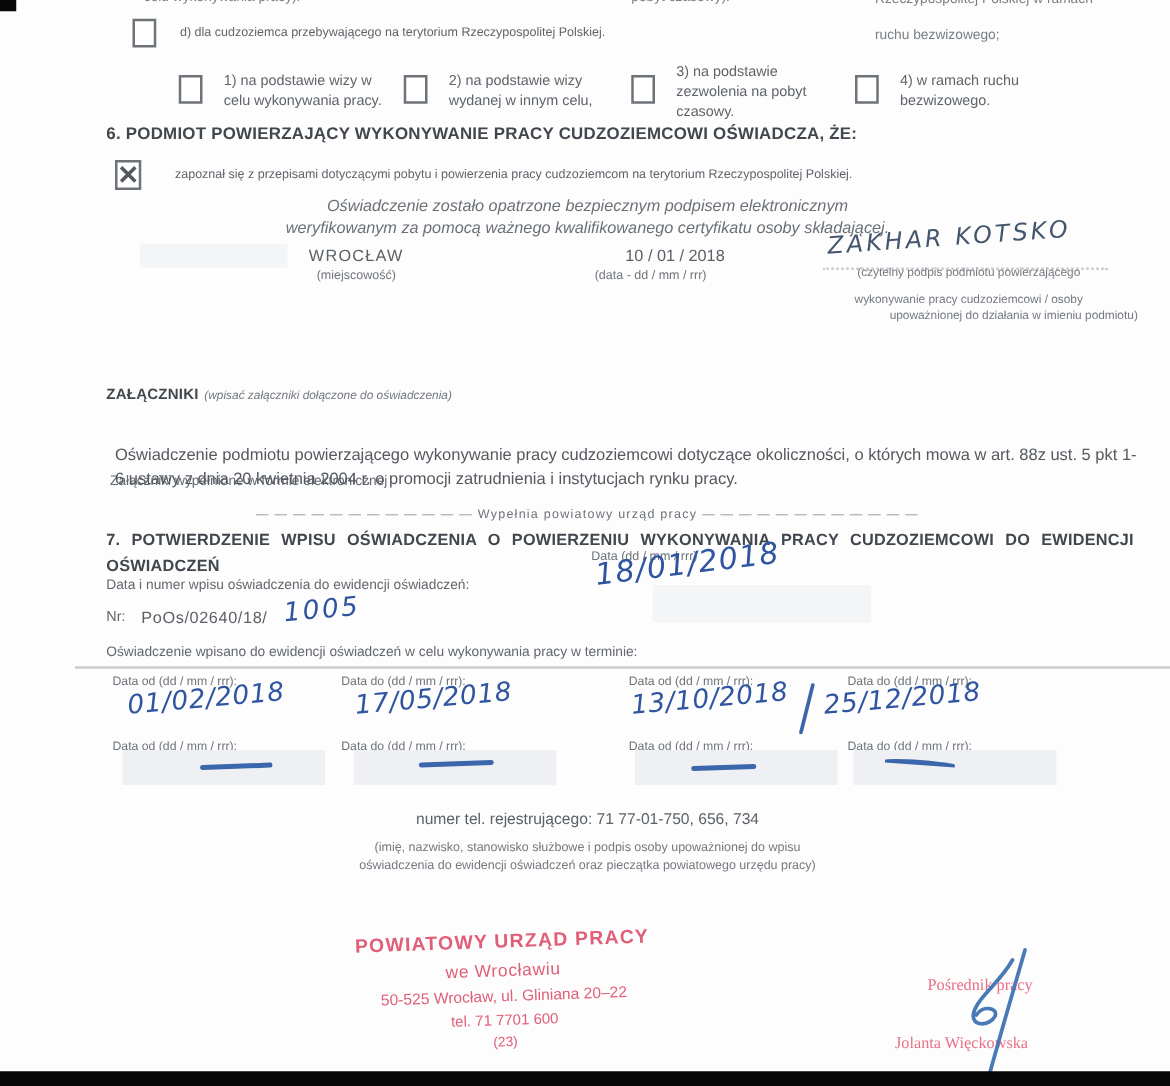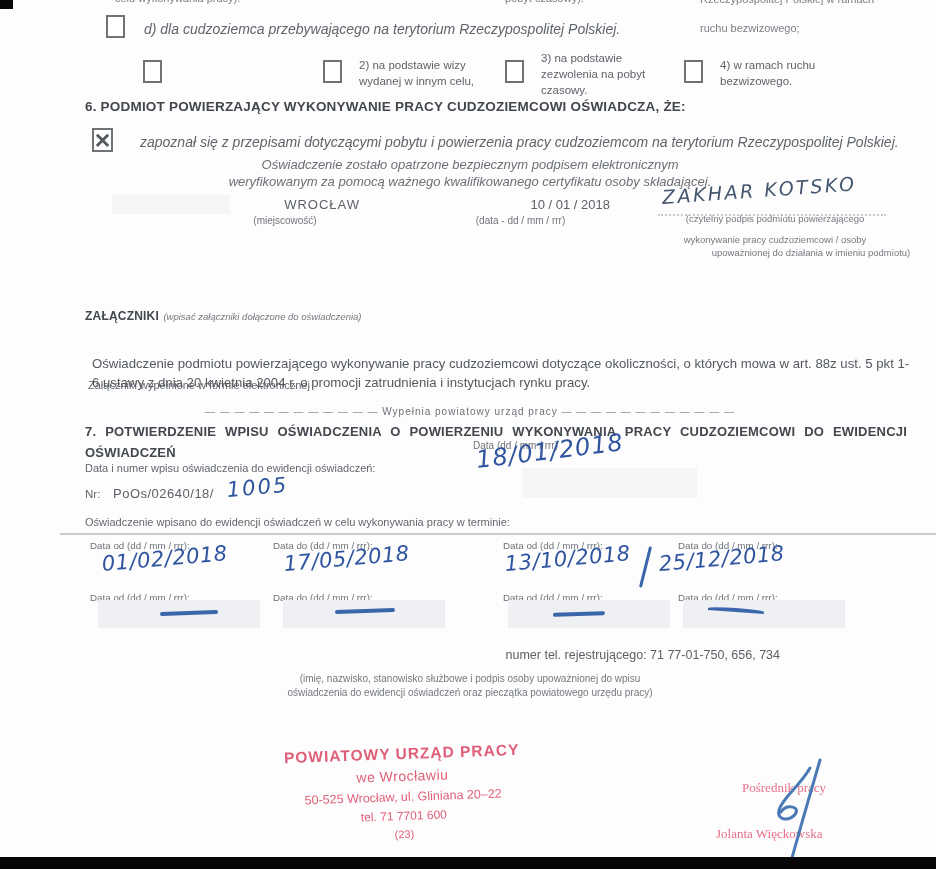--- a/index.html
+++ b/index.html
@@ -6,21 +6,21 @@
   .page{
     position:relative;width:936px;height:869px;overflow:hidden;
     background:#fdfdfd;font-family:"Liberation Sans",sans-serif;color:#5c6167;
   }
   .abs{position:absolute;}
   .frag{font-size:11px;color:#7a7f85;white-space:nowrap;}
   .checkbox{display:inline-block;width:19px;height:23px;border:2px solid #6e7378;background:#fff;box-sizing:border-box;}
   .xmark{display:flex;align-items:center;justify-content:center;font-size:21px;line-height:1;color:#55595f;font-weight:bold;}
   .opt-lbl{font-size:11.5px;line-height:1.4;color:#5f646a;display:inline-block;vertical-align:top;}
   .h-sec{font-weight:bold;color:#42474e;font-size:13.5px;letter-spacing:.2px;}
-  .small-lbl{font-size:14px;color:#5f646a;font-style:italic;}
+  .small-lbl{font-size:10px;color:#5f646a;}
   .italic-note{font-style:italic;font-size:13px;color:#6b7076;text-align:center;}
   .cap{font-size:10px;color:#70757b;text-align:center;}
   .tinycap{font-size:9.5px;color:#74797f;text-align:center;line-height:1.38;}
   .hw{font-family:"DejaVu Sans",sans-serif;font-style:italic;}
   .hw-blue{color:#2f55a0;}
   .hw-name{color:#44566e;letter-spacing:2.5px;font-size:19px;transform:rotate(-4deg);transform-origin:left;}
   .hw-date-big{font-size:24px;transform:rotate(-7deg);transform-origin:left bottom;letter-spacing:1px;}
   .hw-date{font-size:21px;transform:rotate(-5deg);transform-origin:left bottom;letter-spacing:.5px;}
   .hw-num{font-size:21px;transform:rotate(-5deg);transform-origin:left bottom;letter-spacing:2px;}
   .fieldbox{background:#eef0f3;}
@@ -33,36 +33,37 @@
   .sep-line{font-size:10px;color:#6d7278;text-align:center;letter-spacing:1px;}
   .sep-line .dash{color:#8d9297;}
   .stamp{color:#e05e78;text-align:center;transform:rotate(-2deg);line-height:1.55;}
   .stamp .s1{font-size:15.5px;font-weight:bold;letter-spacing:1px;}
   .stamp .s2{font-size:14px;letter-spacing:.5px;}
   .stamp .s3{font-size:12.5px;}
   .stamp .s4{font-size:12px;}
   .stamp .s5{font-size:11px;}
   .officer{font-family:"Liberation Serif",serif;color:#e87088;font-size:13px;white-space:nowrap;}
   .blackbar{background:#070707;}
-  .center{text-align:right;}
+  .center{text-align:center;}
 </style>
 </head>
 <body>
 
 <div class="page">
 
   <div class="abs frag" style="left:115px;top:-8px;">celu wykonywania pracy).</div>
   <div class="abs frag" style="left:505px;top:-8px;">pobyt czasowy).</div>
   <div class="abs frag" style="left:700px;top:-7px;">Rzeczypospolitej Polskiej w ramach</div>
   <div class="abs frag" style="left:700px;top:22px;">ruchu bezwizowego;</div>
 
   <span class="abs checkbox" style="left:106px;top:15px;"></span>
   <div class="abs small-lbl" style="left:144px;top:21px;">d) dla cudzoziemca przebywającego na terytorium Rzeczypospolitej Polskiej.</div>
 
   <span class="abs checkbox" style="left:143px;top:60px;"></span>
+  <div class="abs opt-lbl" style="left:179px;top:57px;width:128px;">1) na podstawie wizy w celu wykonywania pracy.</div>
 
   <span class="abs checkbox" style="left:323px;top:60px;"></span>
   <div class="abs opt-lbl" style="left:359px;top:57px;width:128px;">2) na podstawie wizy wydanej w innym celu,</div>
 
   <span class="abs checkbox" style="left:505px;top:60px;"></span>
   <div class="abs opt-lbl" style="left:541px;top:50px;width:108px;">3) na podstawie zezwolenia na pobyt czasowy.</div>
 
   <span class="abs checkbox" style="left:684px;top:60px;"></span>
   <div class="abs opt-lbl" style="left:720px;top:57px;width:122px;">4) w ramach ruchu bezwizowego.</div>
 

